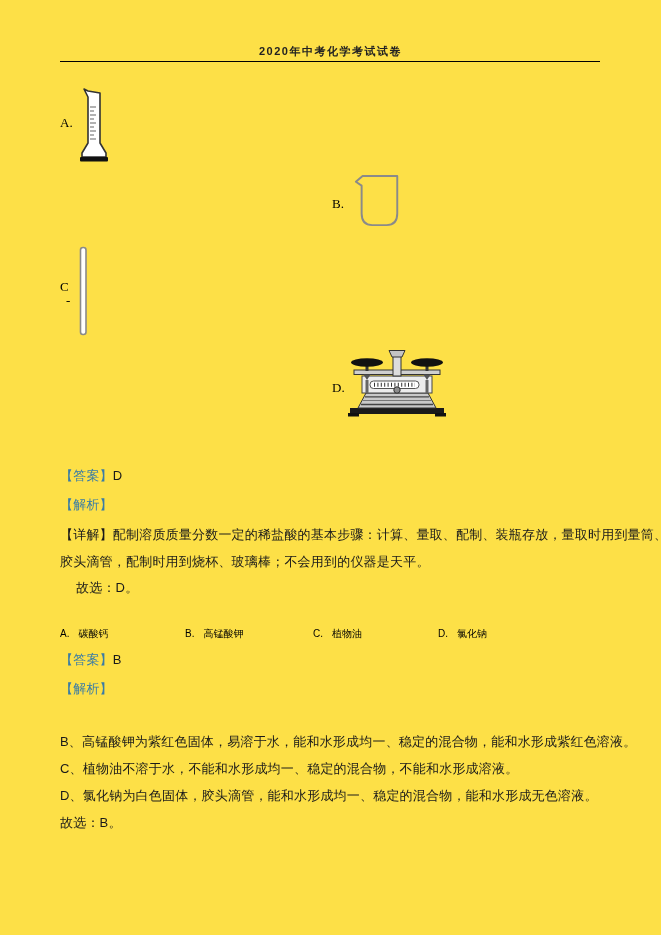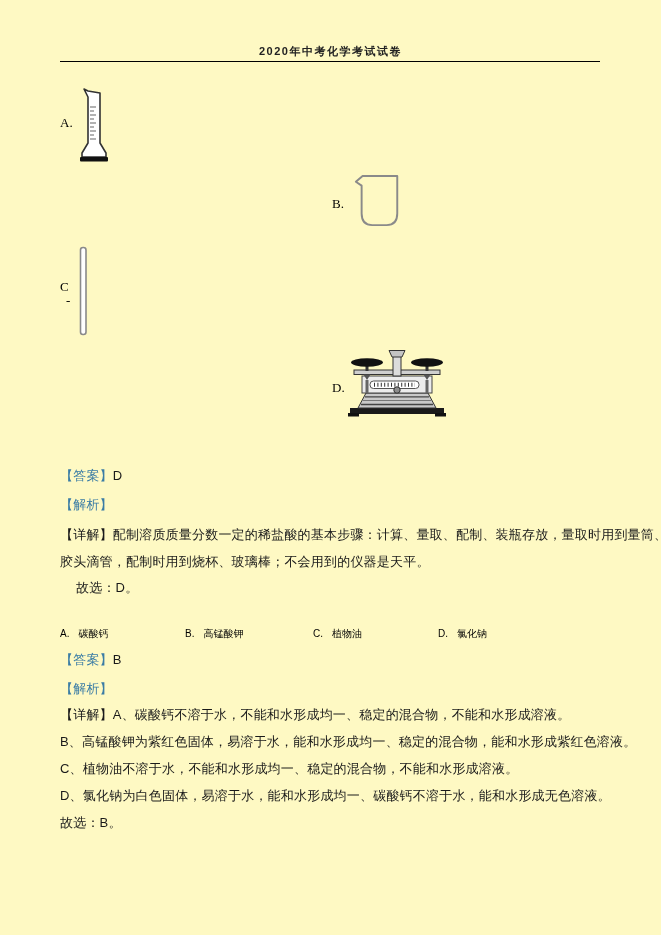--- a/index.html
+++ b/index.html
@@ -1,20 +1,20 @@
 <!DOCTYPE html>
 <html style="--accent: #3a7ca5;"><head>
 <meta charset="utf-8">
 <style>
   :root { --accent:#3a7ca5; --ink:#000; }
   * { margin:0; padding:0; box-sizing:border-box; }
   body { background:#fff; }
   .page {
     position:relative; width:661px; height:935px; margin:0 auto;
-    background:#fef9c3; overflow:hidden;
+    background:#fde047; overflow:hidden;
     font-family:"Liberation Sans","DejaVu Sans",sans-serif;
     color:var(--ink);
   }
   .doc-title {
     position:absolute; top:44px; left:0; width:100%;
     text-align:center; font-size:11px; font-weight:bold;
     letter-spacing:1.5px; color:#222;
   }
   .title-rule {
     position:absolute; top:61px; left:60px; width:540px;
@@ -116,20 +116,19 @@
   <div class="opt" style="top:627px; left:438px;">
     <span class="key">D.</span><span>氯化钠</span>
   </div>
 
   <div class="line" style="top:652px;">
     <span class="blue">【答案】</span><span>B</span>
   </div>
   <div class="line" style="top:681px;">
     <span class="blue">【解析】</span>
   </div>
-  <div class="line" style="top:707px;">【详解】A、碳酸钙不溶于水，不能和水形成均一、稳定的混合物，不能和水形成溶液。</div>
   <div class="line" style="top:734px;">B、高锰酸钾为紫红色固体，易溶于水，能和水形成均一、稳定的混合物，能和水形成紫红色溶液。</div>
   <div class="line" style="top:761px;">C、植物油不溶于水，不能和水形成均一、稳定的混合物，不能和水形成溶液。</div>
-  <div class="line" style="top:788px;">D、氯化钠为白色固体，易溶于水，能和水形成均一、碳酸钙不溶于水，能和水形成无色溶液。</div>
+  <div class="line" style="top:788px;">D、氯化钠为白色固体，胶头滴管，能和水形成均一、稳定的混合物，能和水形成无色溶液。</div>
   <div class="line" style="top:815px;">故选：B。</div>
 
 
 </div>
 
 </body></html>

